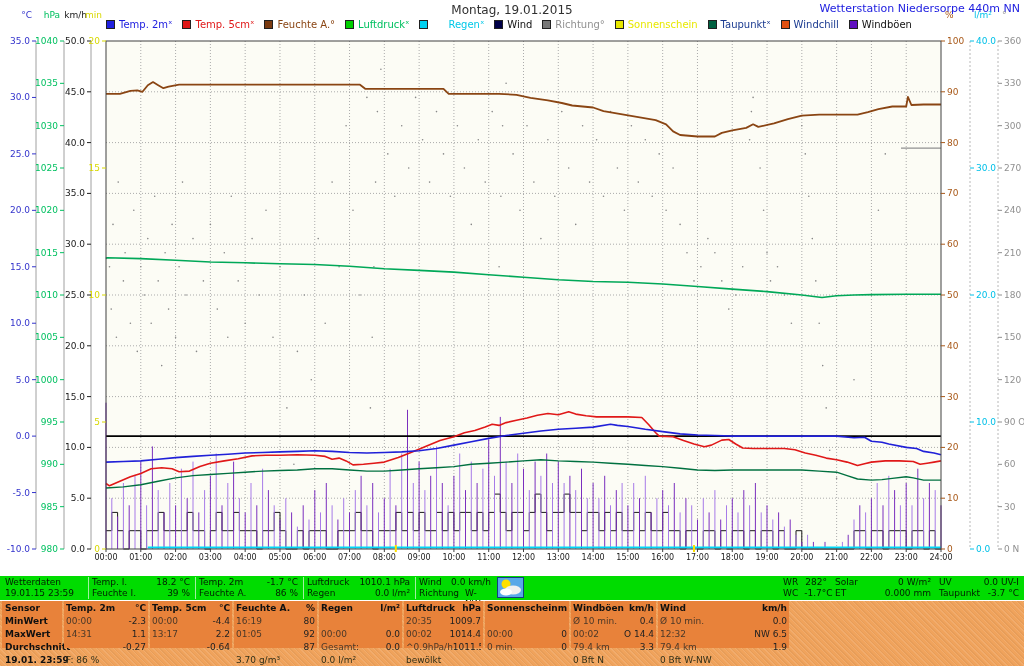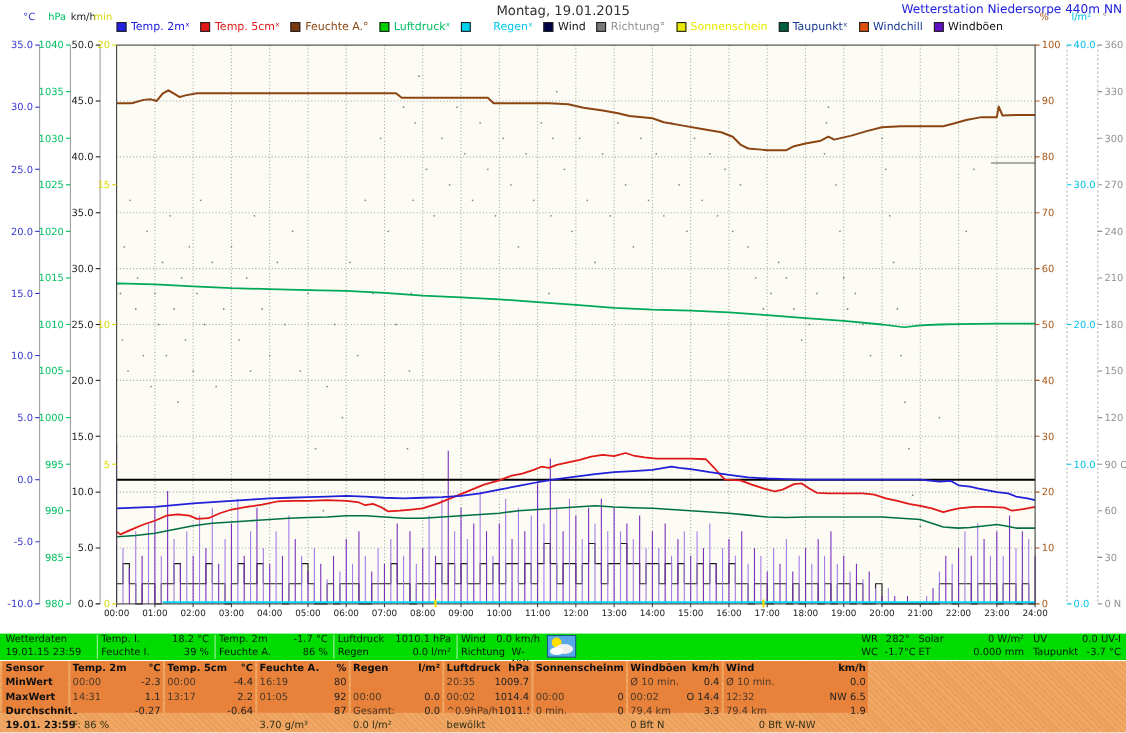--- a/index.html
+++ b/index.html
@@ -599,19 +599,19 @@
           <span class="rgt">0.0</span>
         </div>
         <div class="trow" style="top: 27px;">
           <span class="lft">12:32</span>
           <span class="rgt">NW 6.5</span>
         </div>
         <div class="trow" style="top: 40px;">
           <span class="lft">79.4 km</span>
           <span class="rgt">1.9</span>
         </div>
-        <div class="trow cur" style="top: 53px; justify-content: center;">
+        <div class="trow cur" style="top: 53px;">
           <span class="lft">0 Bft W-NW</span>
           <span class="rgt">0.0</span>
         </div>
       </div>
     </div>
 </div>
 
 </body></html>

